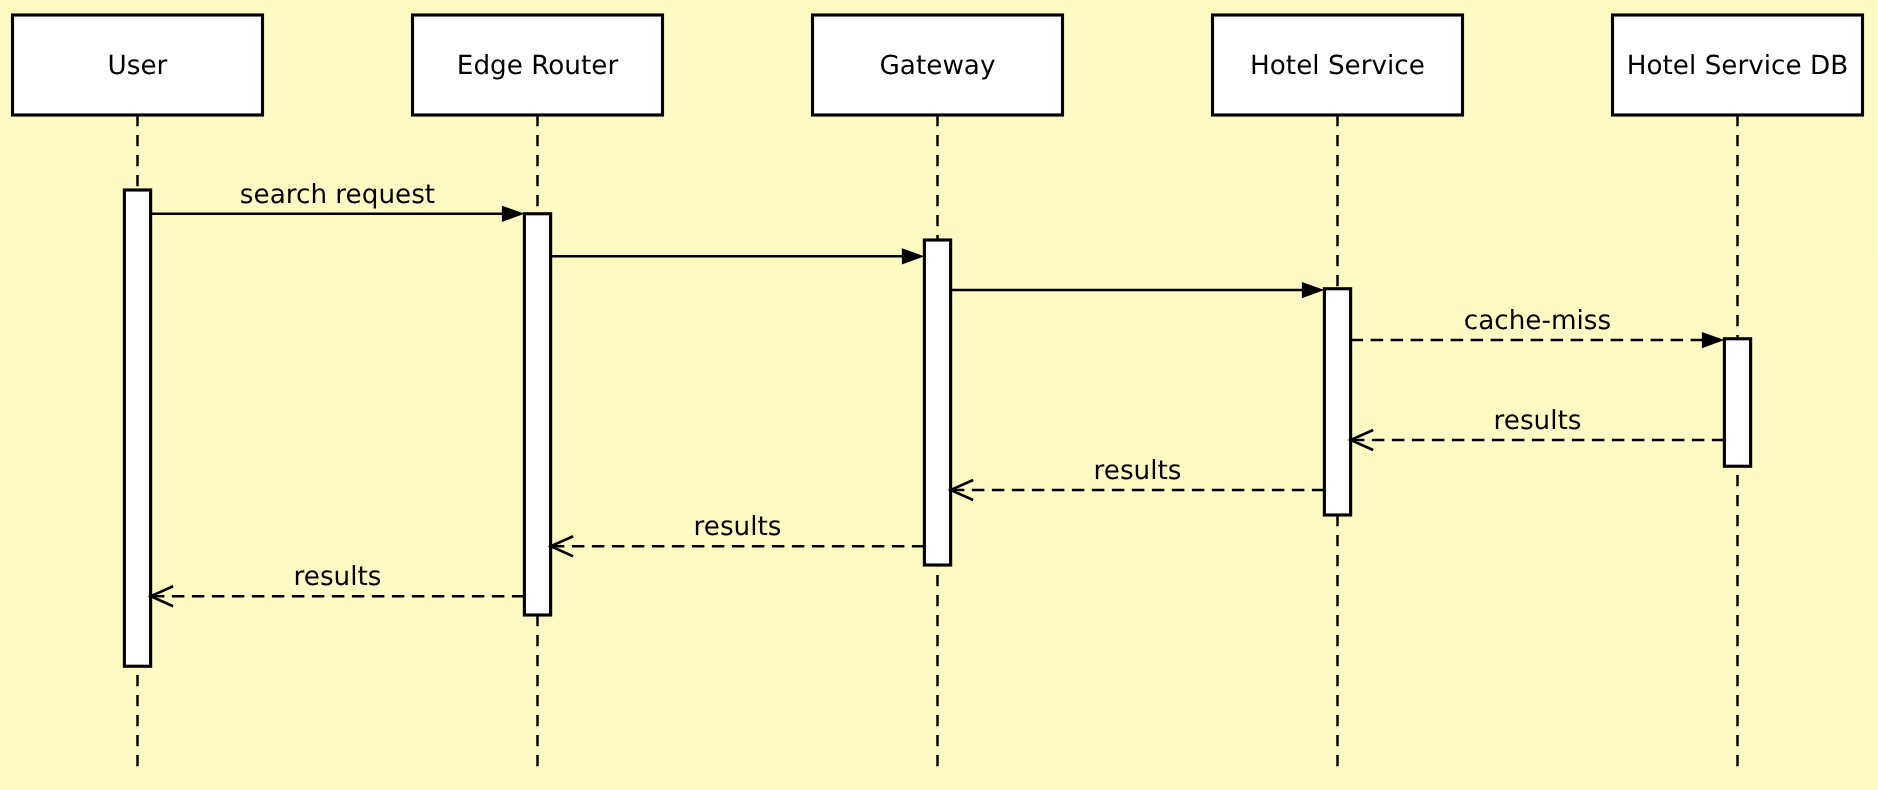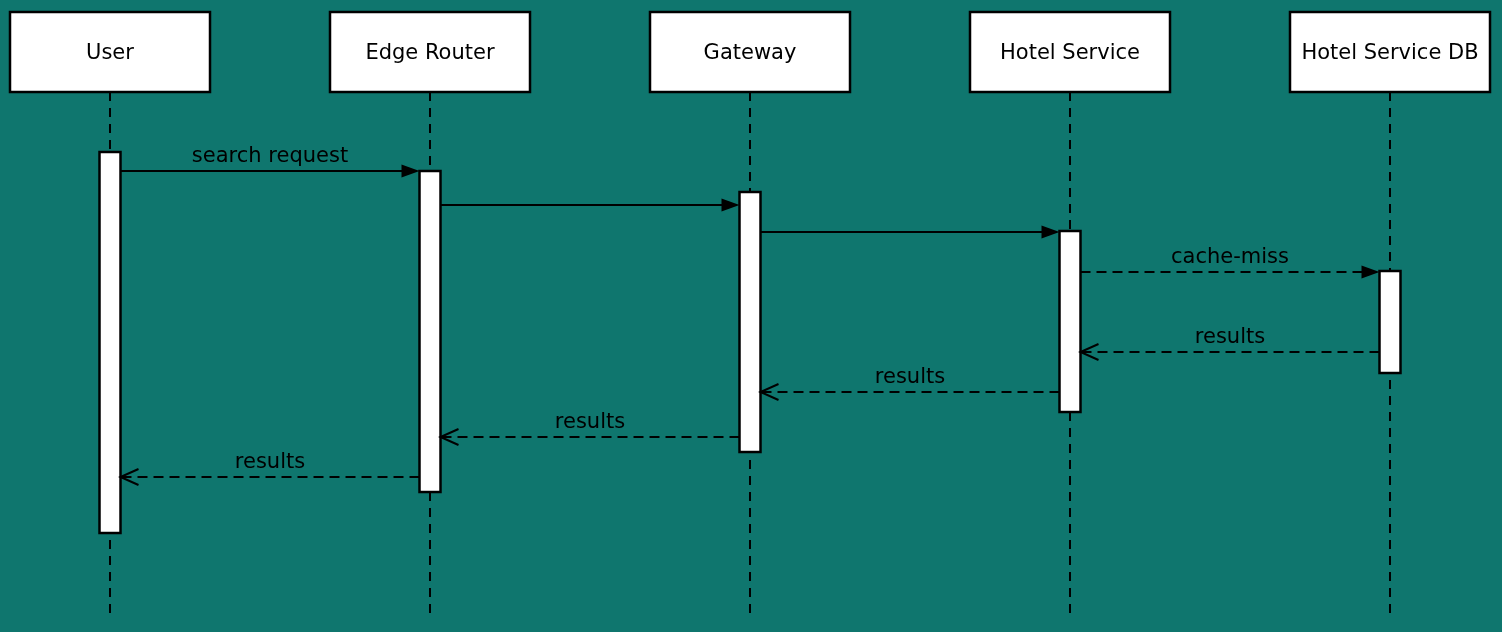--- a/index.html
+++ b/index.html
@@ -1,20 +1,20 @@
 <!DOCTYPE html>
 <html><head>
 <meta charset="utf-8">
 <style>
   html, body { margin: 0; padding: 0; background: #ffffff; }
   .canvas {
     position: relative;
     width: 1502px;
     height: 632px;
-    background: #0f766e;
+    background: #fef9c3;
     overflow: hidden;
   }
   svg text {
     font-family: "DejaVu Sans", "Liberation Sans", sans-serif;
   }
 </style>
 </head>
 <body>
 
 <div class="canvas">

